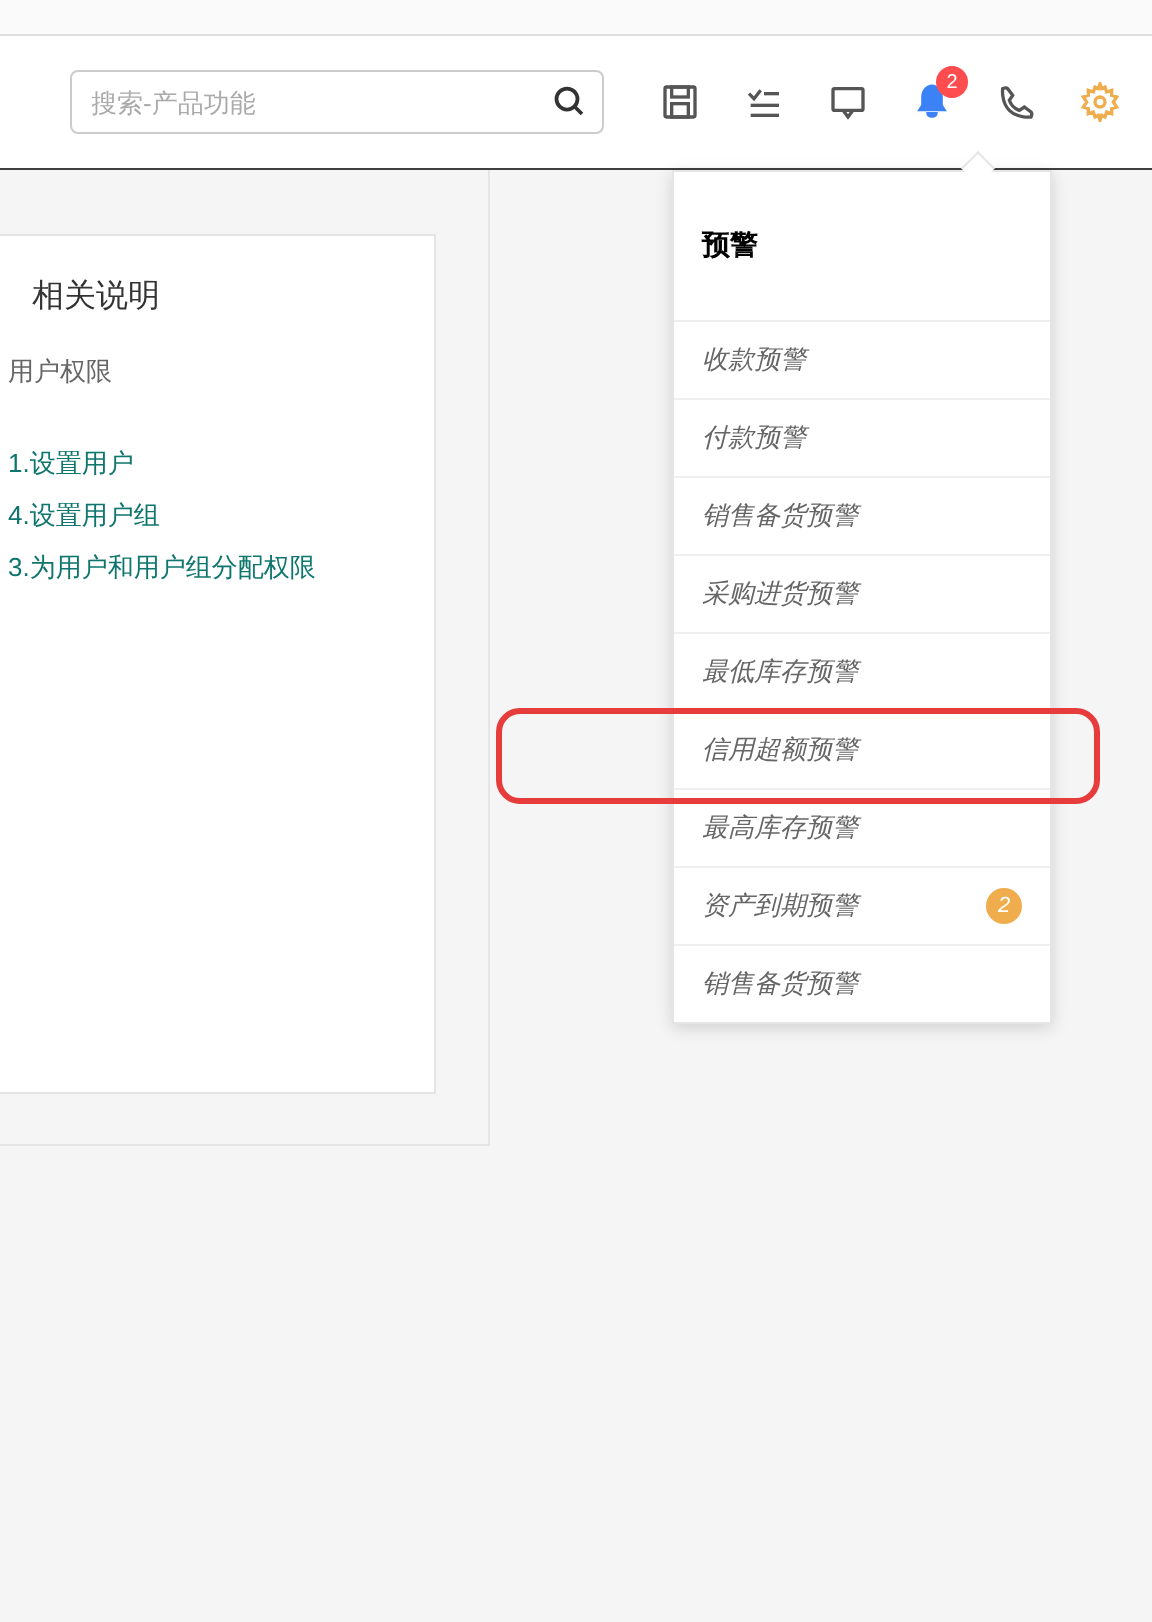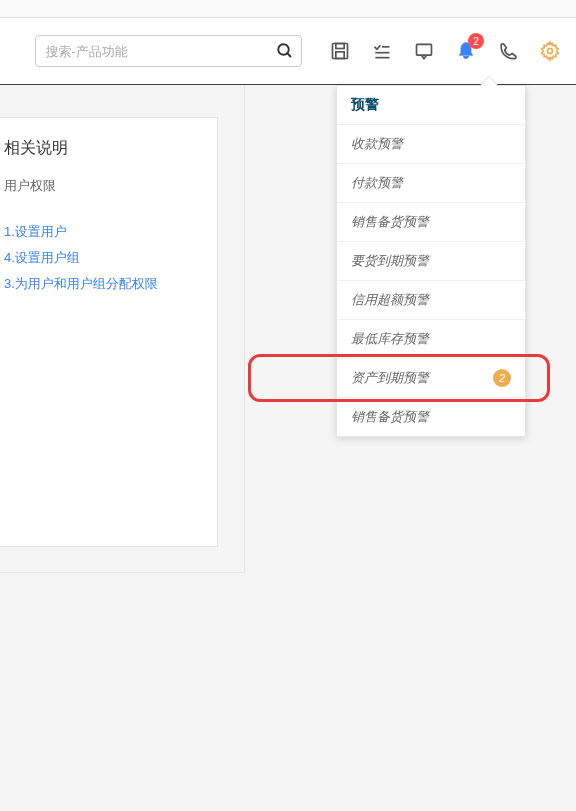--- a/index.html
+++ b/index.html
@@ -112,31 +112,31 @@
       background: #fff;
       border: 1px solid #e5e5e5;
       border-left: none;
       padding: 20px 14px 14px 0;
       height: 430px;
     }
     .panel-title {
       font-size: 16px;
       color: #333;
       margin-bottom: 18px;
-      padding-left: 4px;
+      padding-left: 16px;
     }
     .panel-sub {
       font-size: 13px;
       color: #666;
       margin-bottom: 28px;
       padding-left: 4px;
     }
     .panel-item {
       font-size: 13px;
-      color: #3b82f6;
+      color: #0f766e;
       margin-bottom: 8px;
       padding-left: 4px;
     }
     .left-outer {
       position: absolute;
       left: 0;
       top: 0;
       width: 245px;
       height: 488px;
       border-right: 1px solid #e5e5e5;
@@ -148,24 +148,24 @@
       position: absolute;
       top: 0;
       left: 336px;
       width: 190px;
       background: #fff;
       box-shadow: 0 2px 8px rgba(0,0,0,0.15);
       border: 1px solid #e5e5e5;
       z-index: 10;
     }
     .dropdown-header {
-      padding: 10px 14px;
+      padding: 28px 14px;
       font-size: 14px;
       font-weight: bold;
-      color: #0c4a6e;
+      color: #000000;
       border-bottom: 1px solid #eee;
     }
     .dropdown-item {
       padding: 10px 14px;
       font-size: 13px;
       color: #666;
       border-bottom: 1px solid #f0f0f0;
       cursor: pointer;
       display: flex;
       justify-content: space-between;
@@ -286,27 +286,30 @@
     <div class="dropdown-item">
       <span>收款预警</span>
     </div>
     <div class="dropdown-item">
       <span>付款预警</span>
     </div>
     <div class="dropdown-item">
       <span>销售备货预警</span>
     </div>
     <div class="dropdown-item">
-      <span>要货到期预警</span>
+      <span>采购进货预警</span>
+    </div>
+    <div class="dropdown-item">
+      <span>最低库存预警</span>
     </div>
     <div class="dropdown-item">
       <span>信用超额预警</span>
     </div>
     <div class="dropdown-item">
-      <span>最低库存预警</span>
+      <span>最高库存预警</span>
     </div>
     <div class="dropdown-item">
       <span>资产到期预警</span>
       <span class="count-badge">2</span>
     </div>
     <div class="dropdown-item">
       <span>销售备货预警</span>
     </div>
   </div>
 

